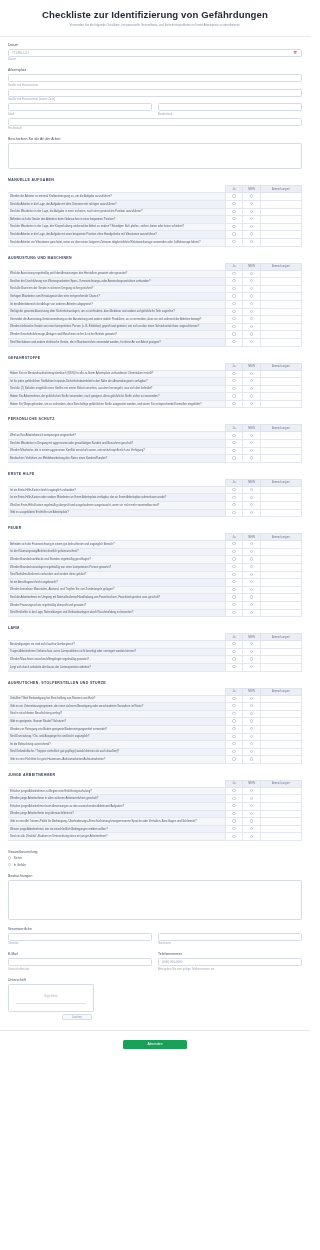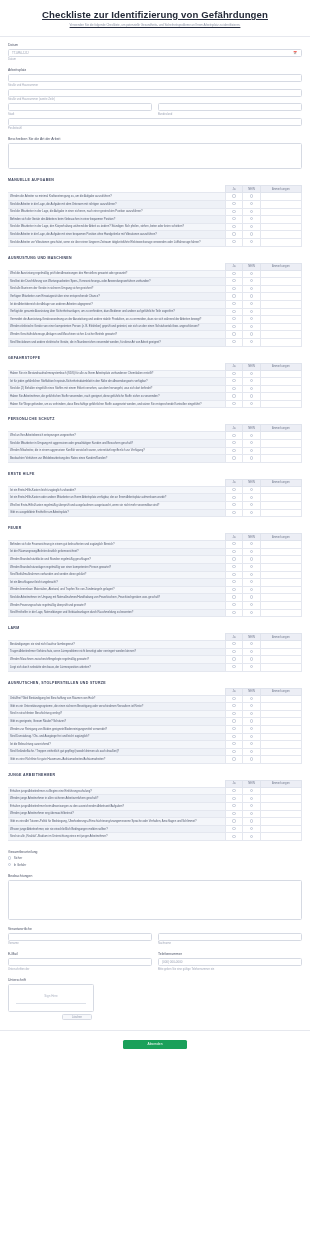--- a/index.html
+++ b/index.html
@@ -12,21 +12,20 @@
   }
   body { width: 310px; }
 
   .page { width: 310px; background: #fff; }
 
   
   .hdr {
     padding: 9px 26px 8px;
     text-align: center;
     border-bottom: 1px solid #e6e8ee;
-    text-decoration: underline;
   }
   .hdr h1 {
     margin: 0 0 4px;
     font-size: 9.6px;
     font-weight: bold;
     letter-spacing: .1px;
     color: #242a38;
   }
   .hdr p {
     margin: 0;

